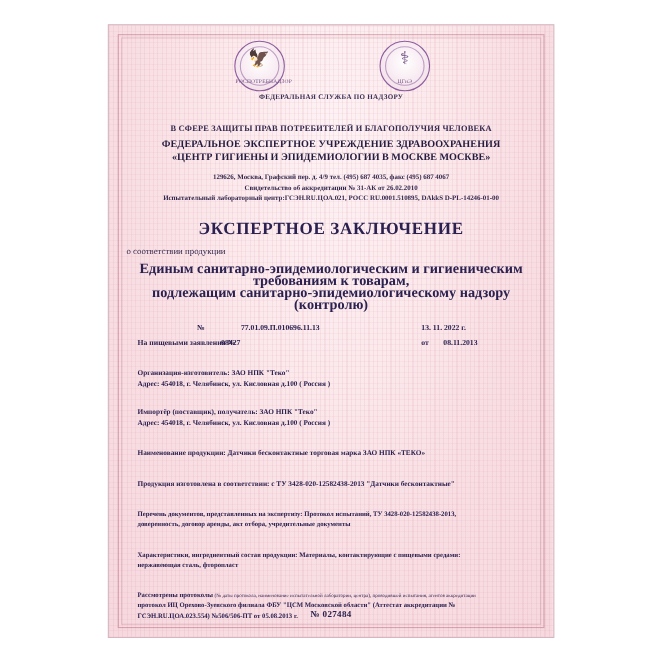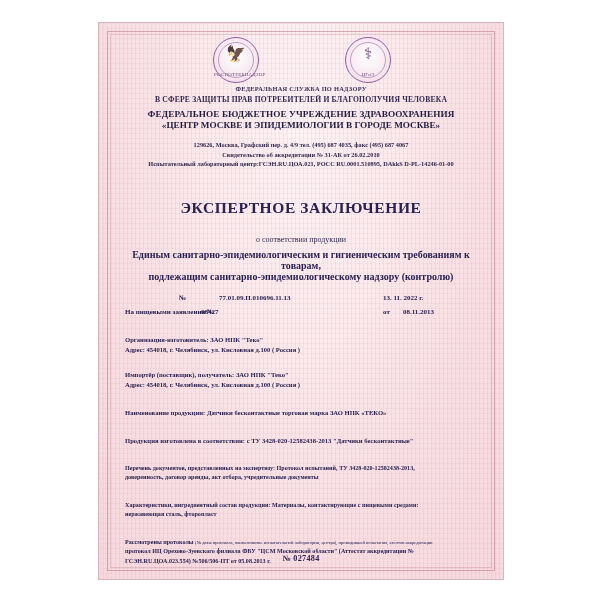--- a/index.html
+++ b/index.html
@@ -128,21 +128,21 @@
     letter-spacing: 0.25px;
     color: #3a2f55;
     margin-top: 2px;
   }
   .hdr-mid {
     text-align: center;
     font-size: 7.6px;
     font-weight: bold;
     letter-spacing: 0.2px;
     color: #33284d;
-    margin-top: 3px;
+    margin-top: 20px;
   }
   .hdr-big {
     text-align: center;
     font-size: 9.2px;
     font-weight: bold;
     color: #241c3f;
     margin-top: 5px;
     letter-spacing: 0.1px;
   }
   .hdr-big2 {
@@ -160,31 +160,31 @@
     line-height: 9.5px;
     color: #33284d;
   }
 
   .title {
     text-align: center;
     font-size: 15.5px;
     font-weight: bold;
     letter-spacing: 0.6px;
     color: #2b2150;
-    margin-top: 30px;
+    margin-top: 14px;
   }
   .subtitle {
-    text-align: center;
+    text-align: left;
     font-size: 8px;
-    margin-top: 18px;
+    margin-top: 6px;
     color: #33284d;
   }
   .subtitle2 {
     text-align: center;
-    font-size: 10px;
+    font-size: 13px;
     font-weight: bold;
     line-height: 11px;
     margin-top: 5px;
     color: #2b2150;
   }
 
   
   .numrow {
     position: relative;
     margin-top: 12px;
@@ -260,22 +260,22 @@
         <div class="emblem right">
           <div class="emblem-circle">
             <div class="emblem-inner">⚕</div>
             <div class="emblem-sub">ЦГиЭ</div>
           </div>
         </div>
       </div>
 
       <div class="hdr-small">ФЕДЕРАЛЬНАЯ СЛУЖБА ПО НАДЗОРУ</div>
       <div class="hdr-mid">В СФЕРЕ ЗАЩИТЫ ПРАВ ПОТРЕБИТЕЛЕЙ И БЛАГОПОЛУЧИЯ ЧЕЛОВЕКА</div>
-      <div class="hdr-big">ФЕДЕРАЛЬНОЕ БЮДЖЕТНОЕ УЧРЕЖДЕНИЕ ЗДРАВООХРАНЕНИЯ</div>
-      <div class="hdr-big2">«ЦЕНТР МОСКВЕ И ЭПИДЕМИОЛОГИИ В ГОРОДЕ МОСКВЕ»</div>
+      <div class="hdr-big">ФЕДЕРАЛЬНОЕ ЭКСПЕРТНОЕ УЧРЕЖДЕНИЕ ЗДРАВООХРАНЕНИЯ</div>
+      <div class="hdr-big2">«ЦЕНТР ГИГИЕНЫ И ЭПИДЕМИОЛОГИИ В МОСКВЕ МОСКВЕ»</div>
 
       <div class="addr-block">
         <div>129626, Москва, Графский пер. д. 4/9 тел. (495) 687 4035, факс (495) 687 4067</div>
         <div>Свидетельство об аккредитации № 31-АК от 26.02.2010</div>
         <div>Испытательный лабораторный центр:ГСЭН.RU.ЦОА.021, РОСС RU.0001.510895, DAkkS D-PL-14246-01-00</div>
       </div>
 
       <div class="title">ЭКСПЕРТНОЕ ЗАКЛЮЧЕНИЕ</div>
       <div class="subtitle">о соответствии продукции</div>
       <div class="subtitle2">

